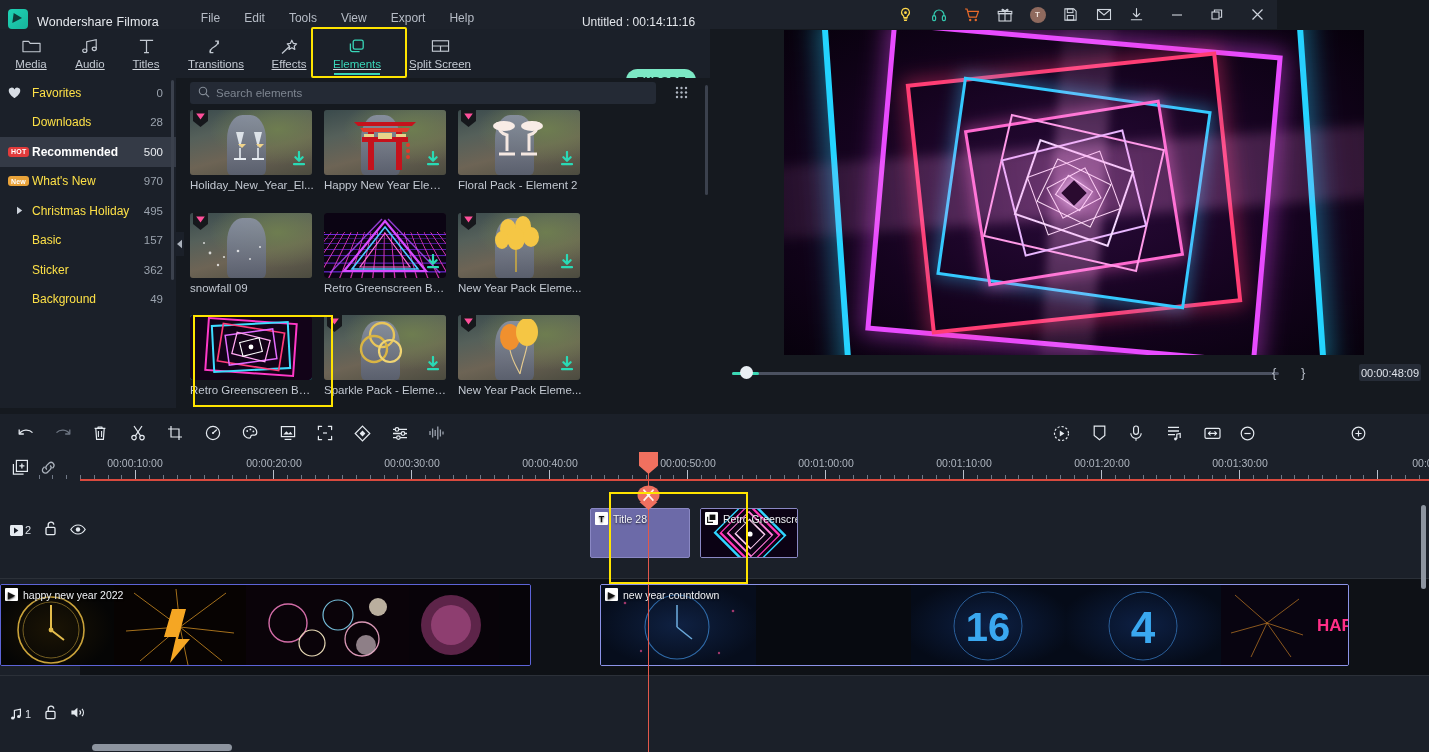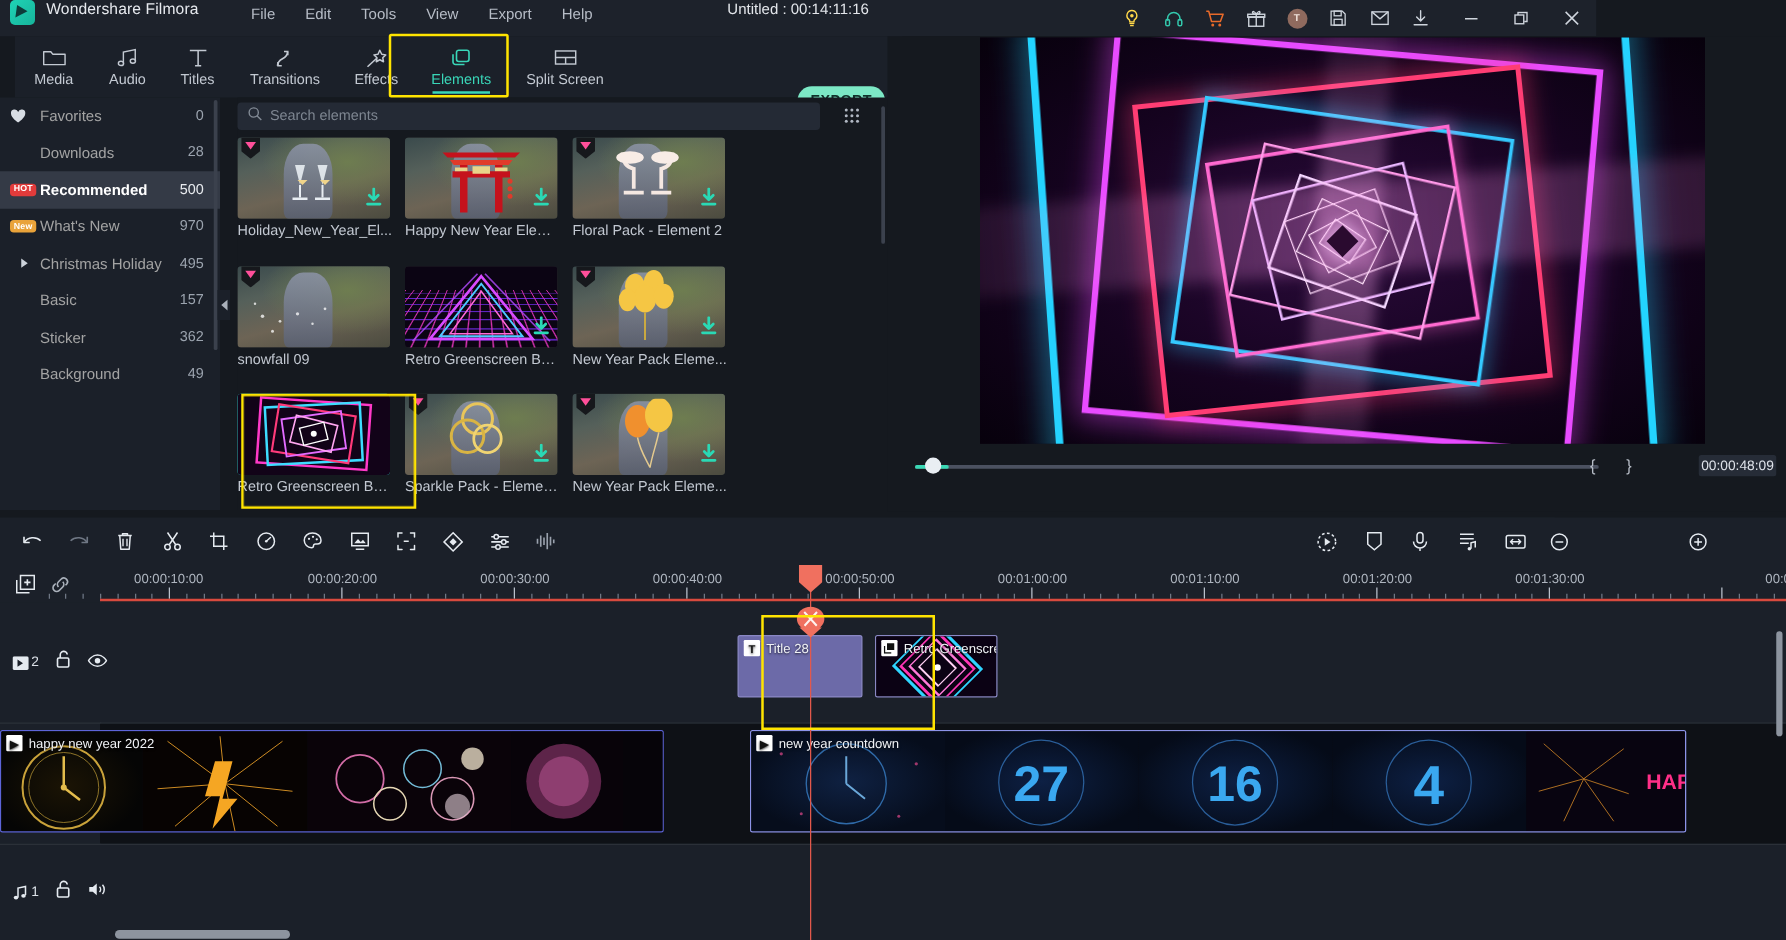--- a/index.html
+++ b/index.html
@@ -9,21 +9,21 @@
     font-family: "Liberation Sans", sans-serif;
     overflow: hidden;
     color: #d4d8de;
     -webkit-font-smoothing: antialiased;
   }
   .app { position: relative; width: 1429px; height: 752px; }
 
   
   .titlebar {
     position: absolute; left:0; top:0; width:1277px; height:29px;
-    background:#1d222b; display:flex; align-items:flex-start;
+    background:#1d222b; display:flex; align-items:flex-end;
   }
   .logo-box { width:20px; height:20px; margin-left:8px; border-radius:4px;
     background: linear-gradient(135deg,#1fd3b5,#17b49b); position:relative; flex:none; }
   .logo-box::after{
     content:""; position:absolute; left:5px; top:4px;
     width:0;height:0;border-left:9px solid #0e3b3a;border-top:5px solid transparent;border-bottom:5px solid transparent;
     transform: skewX(-8deg);
   }
   .brand { margin-left:9px; font-size:12.5px; color:#e6e9ee; letter-spacing:.1px; }
   .menus { display:flex; margin-left:30px; gap:0; }
@@ -35,22 +35,22 @@
   .tb-icons { margin-left:auto; display:flex; align-items:center; height:29px; }
   .tb-ico { width:33px; height:29px; display:flex; align-items:center; justify-content:center; cursor:default; }
   .tb-ico svg { display:block; }
   .avatar { width:16px;height:16px;border-radius:50%;background:#8f6a5e;display:flex;align-items:center;justify-content:center;
     font-size:8px;color:#f0e2da;font-weight:bold; }
   .win-btns { display:flex; align-items:center; margin-left:4px; }
   .win-b { width:40px;height:29px;display:flex;align-items:center;justify-content:center;cursor:default; }
 
   
   .topnav {
-    position:absolute; left:12px; top:29px; width:710px; height:49px;
-    background:#1b2029; display:flex; align-items:flex-start;
+    position:absolute; left:0; top:29px; width:710px; height:49px;
+    background:#1b2029; display:flex; align-items:flex-start;text-decoration:underline;
   }
   .nav-tab {
     width:auto; min-width:48px; height:49px; display:flex; flex-direction:column;
     align-items:center; justify-content:center; gap:3px; cursor:default; position:relative;
     padding: 0 10px;
   }
   .nav-tab .nl { font-size:11.5px; color:#c3c9d2; white-space:nowrap; }
   .nav-tab.active .nl { color:#39d6b8; }
   .nav-tab.active .nicon svg { stroke:#39d6b8; }
   .nav-tab.active::after {
@@ -73,21 +73,21 @@
   
   .sidebar {
     position:absolute; left:0; top:78px; width:176px; height:330px;
     background:#1b2029; overflow:hidden;
   }
   .cat {
     display:flex; align-items:center; height:29.5px; padding:0 13px 0 8px; cursor:default; position:relative;
   }
   .cat.sel { background:#343a46; }
   .cat .cico { width:24px; display:flex; align-items:center; justify-content:flex-start; flex:none; }
-  .cat .cname { font-size:12px; color:#a3a3a3; flex:1; }
+  .cat .cname { font-size:12px; color:#fde047; flex:1; }
   .cat.sel .cname { color:#fff; font-weight:bold; }
   .cat .ccount { font-size:11.5px; color:#9ba3ae; }
   .cat.sel .ccount { color:#e8ebef; }
   .badge-hot { background:#e23b3b; color:#fff; font-size:7px; font-weight:bold;
     padding:1.5px 3px; border-radius:3px; letter-spacing:.2px; }
   .badge-new { background:#e9a33a; color:#fff; font-size:7px; font-weight:bold;
     padding:1.5px 3px; border-radius:3px; letter-spacing:.2px; }
   .sb-scroll {
     position:absolute; left:171px; top:80px; width:3px; height:200px; background:#3b414d; border-radius:2px;
   }
@@ -1157,26 +1157,20 @@
               <circle cx="76" cy="42" r="32" fill="none" stroke="#2f6aa8" stroke-width="1.1"></circle>
               <path d="M76 42V20M76 42l15 12" stroke="#6aa7d8" stroke-width="1.6"></path>
               <g fill="#e0488a" opacity=".7">
                 <circle cx="24" cy="18" r="1.3"></circle>
                 <circle cx="132" cy="26" r="1.3"></circle>
                 <circle cx="40" cy="66" r="1.2"></circle>
                 <circle cx="118" cy="68" r="1.2"></circle>
               </g>
             </svg>
         </div>
-        <div class="frame" style="left:155px;width:155px;background:radial-gradient(ellipse at 50% 50%,#0d2044 0%,#050b18 78%)">
-          <svg width="155" height="82" viewBox="0 0 155 82">
-              <circle cx="77" cy="41" r="34" fill="none" stroke="#2a5e99" stroke-width="1"></circle>
-              <text x="77" y="56" font-family="Liberation Sans" font-size="40" font-weight="bold" fill="#3aa8f0" text-anchor="middle">27</text>
-            </svg>
-        </div>
         <div class="frame" style="left:310px;width:155px;background:radial-gradient(ellipse at 50% 50%,#0d2044 0%,#050b18 78%)">
           <svg width="155" height="82" viewBox="0 0 155 82">
               <circle cx="77" cy="41" r="34" fill="none" stroke="#2a5e99" stroke-width="1"></circle>
               <text x="77" y="56" font-family="Liberation Sans" font-size="40" font-weight="bold" fill="#3aa8f0" text-anchor="middle">16</text>
             </svg>
         </div>
         <div class="frame" style="left:465px;width:155px;background:radial-gradient(ellipse at 50% 50%,#0d2044 0%,#050b18 78%)">
           <svg width="155" height="82" viewBox="0 0 155 82">
               <circle cx="77" cy="41" r="34" fill="none" stroke="#2a5e99" stroke-width="1"></circle>
               <text x="77" y="58" font-family="Liberation Sans" font-size="44" font-weight="bold" fill="#3aa8f0" text-anchor="middle">4</text>

